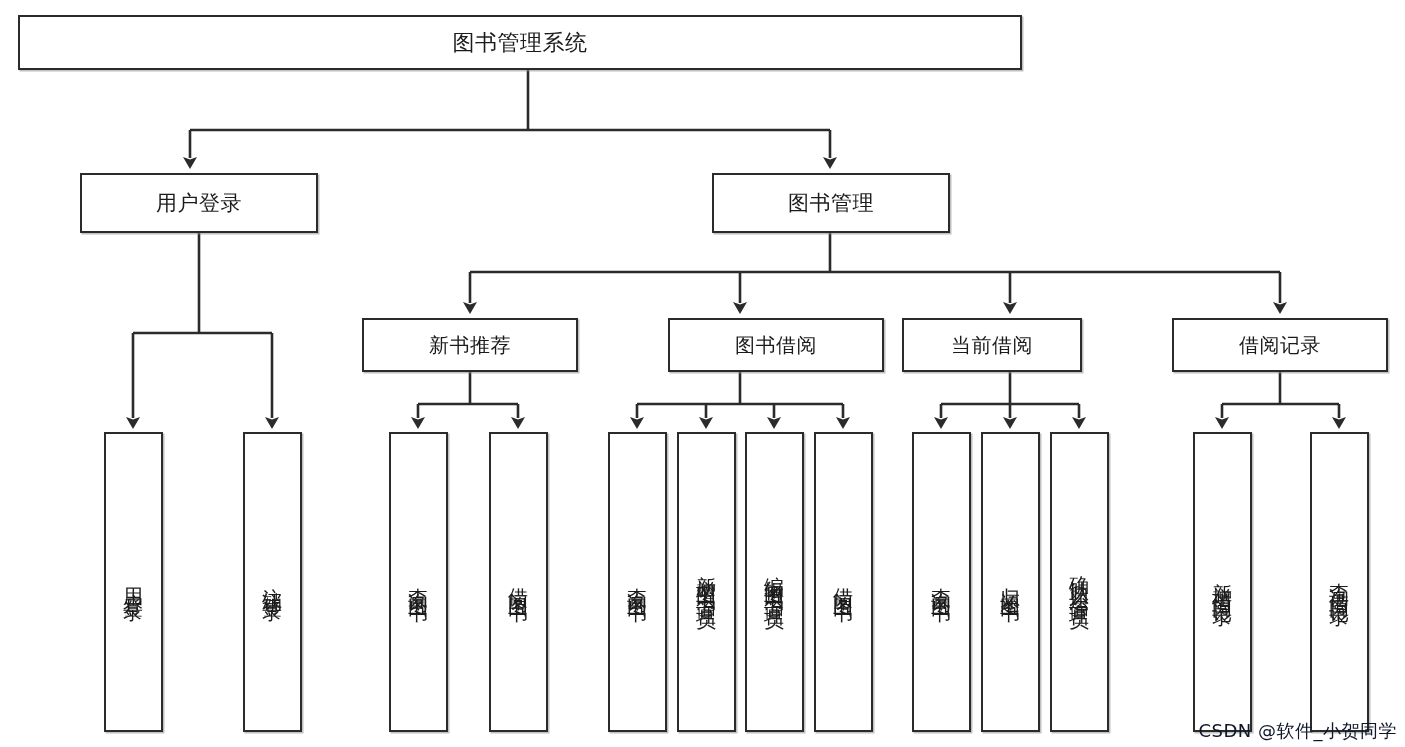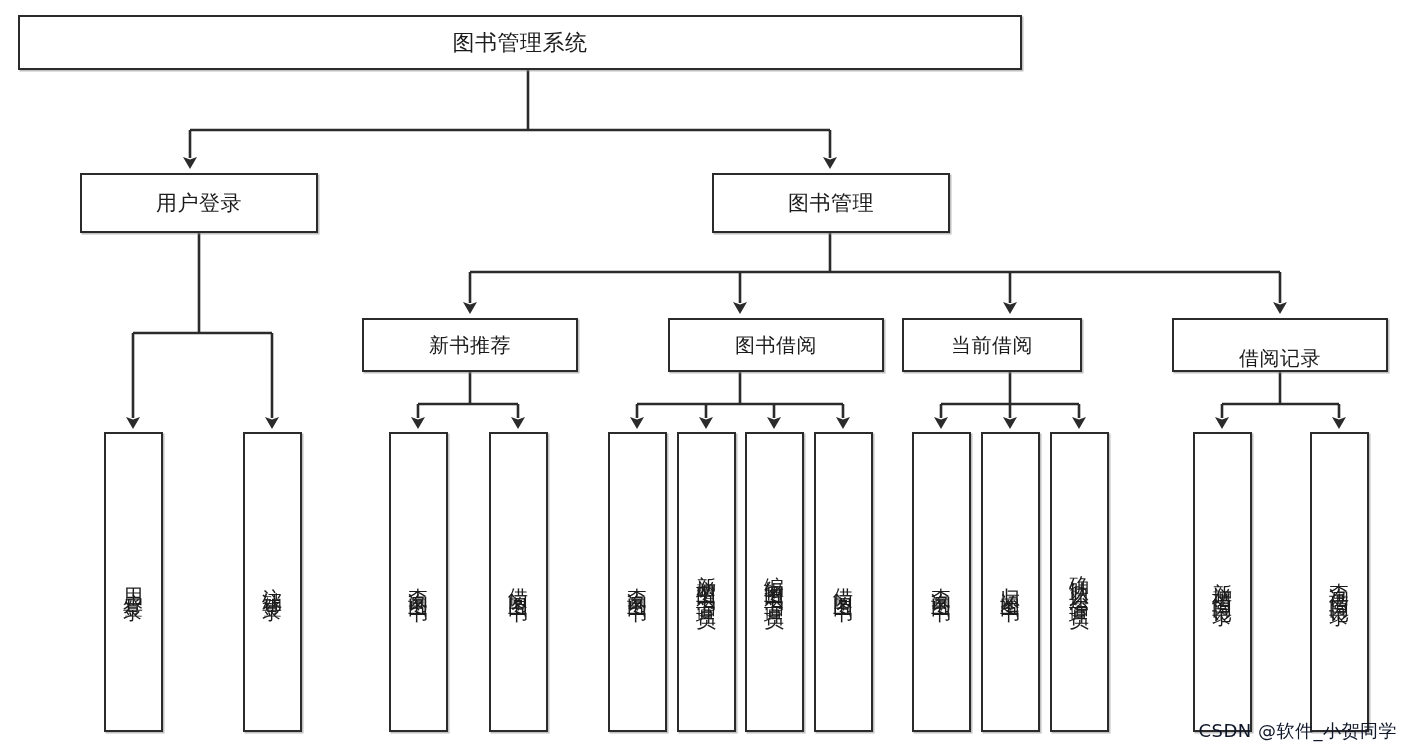--- a/index.html
+++ b/index.html
@@ -140,21 +140,21 @@
 
   <div class="node lvl3" style="left:362px; top:318px; width:216px; height:54px;font-family:Liberation Serif, serif;">
     <span class="label">新书推荐</span>
   </div>
   <div class="node lvl3" style="left:668px; top:318px; width:216px; height:54px;">
     <span class="label">图书借阅</span>
   </div>
   <div class="node lvl3" style="left:902px; top:318px; width:180px; height:54px;">
     <span class="label">当前借阅</span>
   </div>
-  <div class="node lvl3" style="left:1172px; top:318px; width:216px; height:54px;align-items:flex-end;">
+  <div class="node lvl3" style="left:1172px; top:318px; width:216px; height:54px;">
     <span class="label">借阅记录</span>
   </div>
 
   <div class="node leaf" style="left:104px; top:432px; width:59px; height:300px;">
     <span class="label">用户登录</span>
   </div>
   <div class="node leaf" style="left:243px; top:432px; width:59px; height:300px;">
     <span class="label">注销登录</span>
   </div>
 

